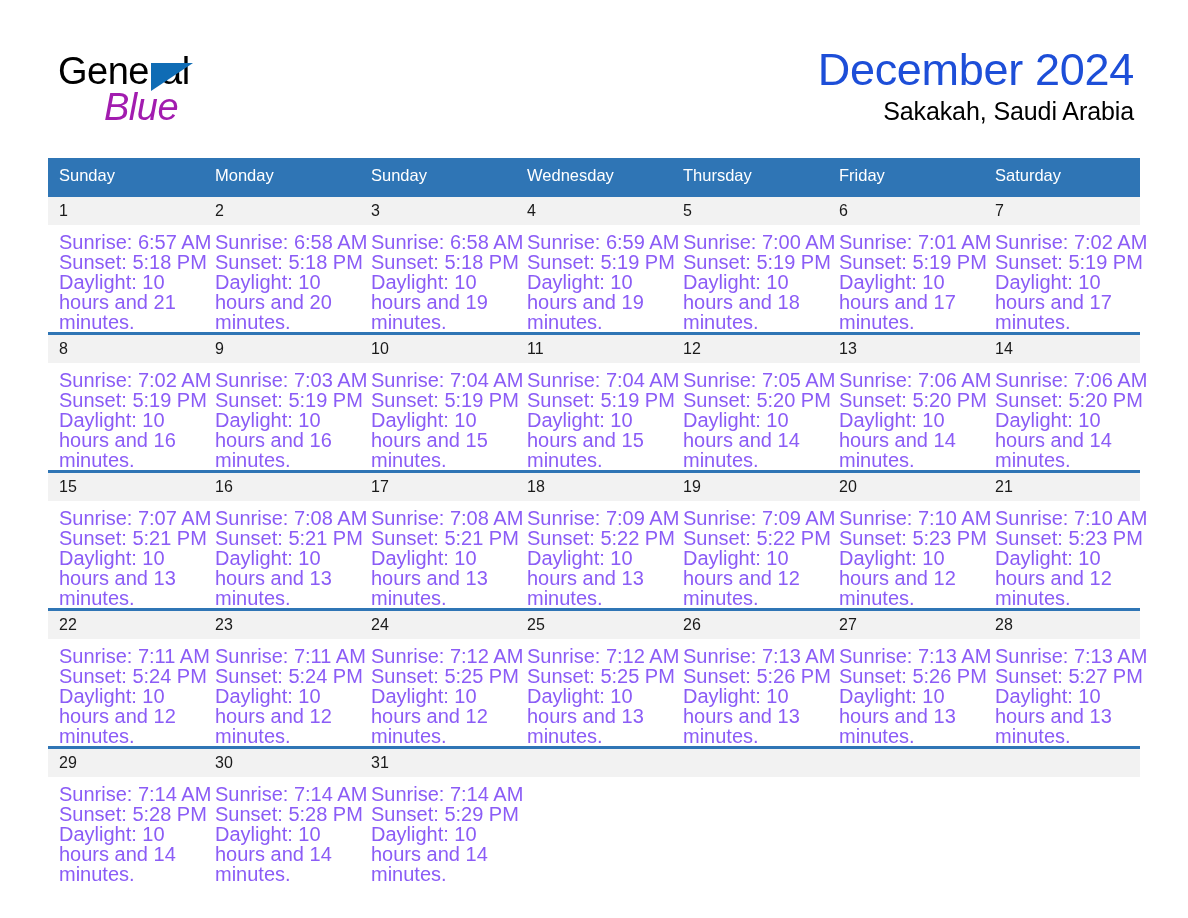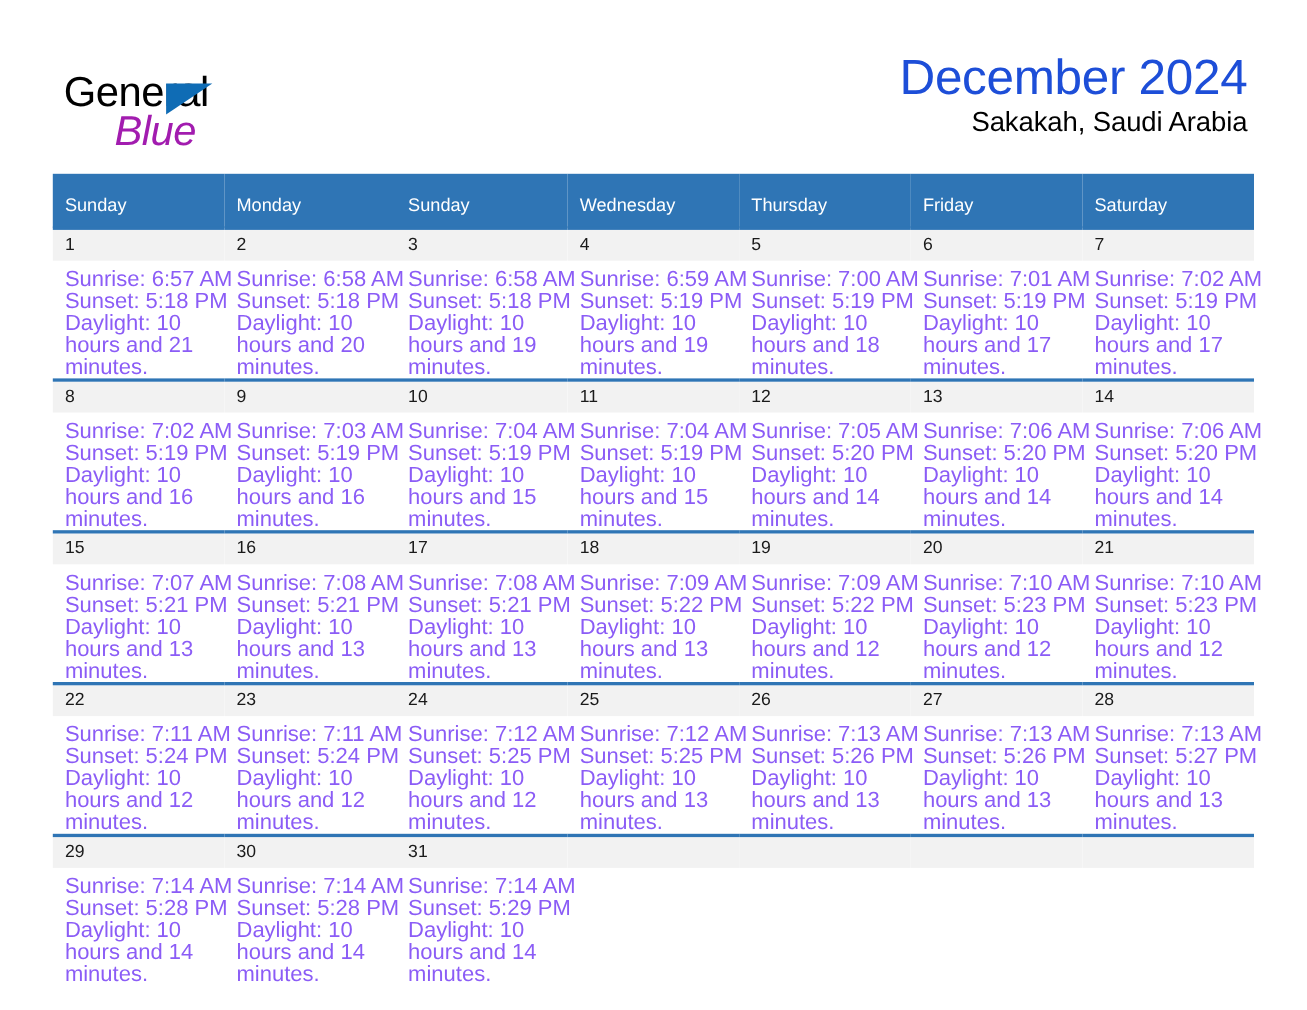--- a/index.html
+++ b/index.html
@@ -25,21 +25,21 @@
   .header {
     position: absolute;
     left: 0;
     top: 0;
     width: 1188px;
     height: 150px;
   }
   .logo {
     position: absolute;
     left: 58px;
-    top: 65px;
+    top: 52px;
     width: 330px;
     height: 84px;
   }
   .logo-general {
     position: absolute;
     left: 0;
     top: 0;
     font-size: 38px;
     letter-spacing: -0.5px;
     color: #000000;
@@ -98,21 +98,21 @@
     width: 1092px;
     border-collapse: collapse;
     table-layout: fixed;
   }
   thead th {
     background: #2f75b5;
     color: #ffffff;
     font-size: 16.5px;
     font-weight: 400;
     text-align: left;
-    padding: 20px 0 9px 11px;
+    padding: 8px 0 9px 11px;
     line-height: 1.15;
     border: none;
   }
   tbody tr.week {
     height: 135px;
   }
   tbody td.day {
     vertical-align: top;
     padding: 0;
     border-top: 3px solid #2f75b5;

